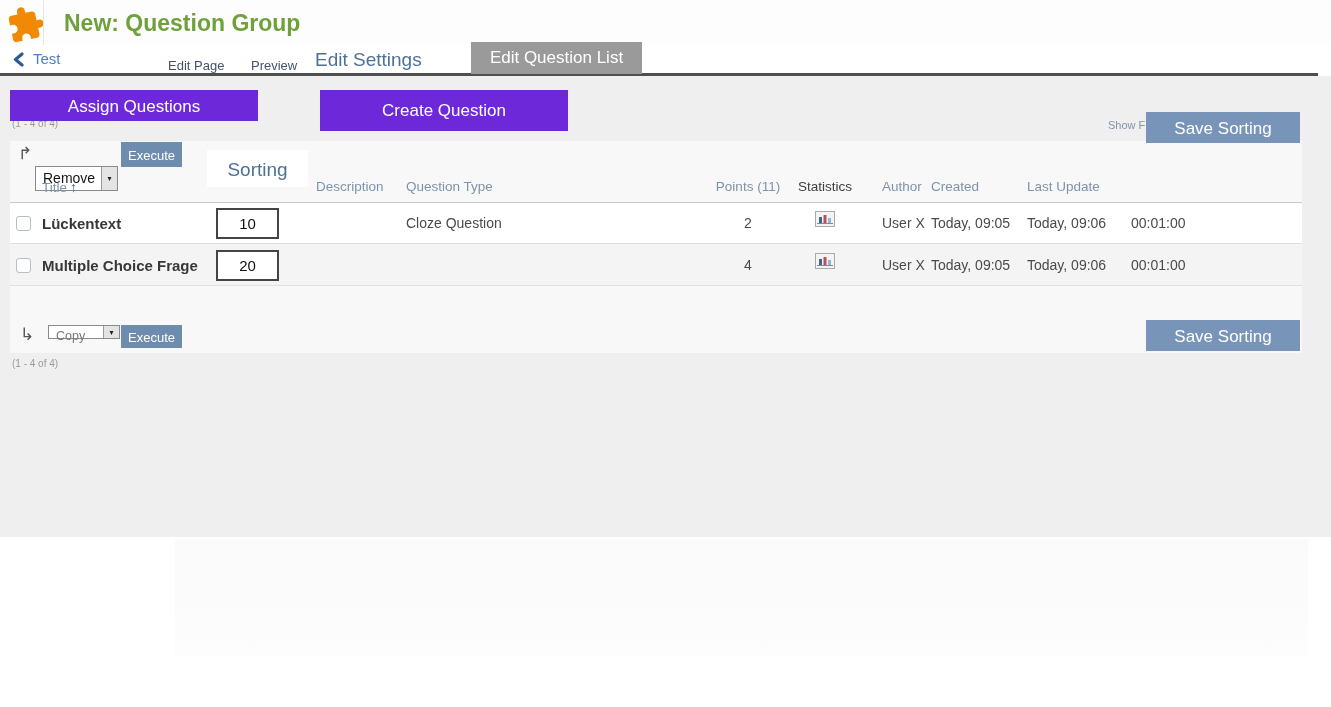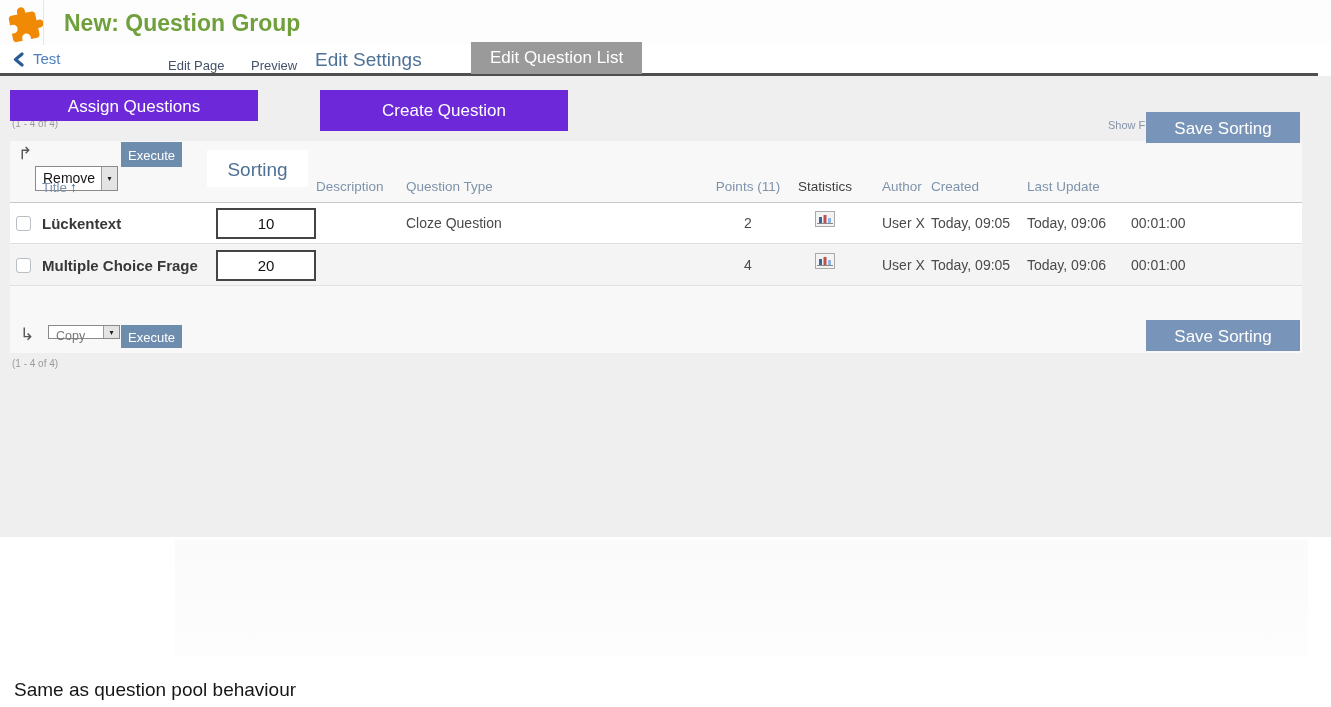--- a/index.html
+++ b/index.html
@@ -63,21 +63,21 @@
   .c-desc { left: 306px; }
   .c-qtype { left: 396px; }
   .c-points { left: 700px; width: 76px; text-align: center; }
   .c-stats { left: 787px; width: 56px; text-align: center; }
   .c-author { left: 872px; }
   .c-created { left: 921px; }
   .c-update { left: 1017px; }
   .c-time { left: 1121px; }
   .checkbox { position: absolute; left: 6px; width: 15px; height: 15px; background: #fff; border: 1px solid #b9bec4; border-radius: 3px; cursor: pointer; }
   .cb-row { top: 13px; }
-  .sort-input { position: absolute; left: 206px; top: 5px; width: 100px; height: 31px; border: 2px solid #444;
+  .sort-input { position: absolute; left: 206px; top: 5px; width: 63px; height: 31px; border: 2px solid #444;
     text-align: center; font-size: 15px; color: #111; background: #fff; font-family: "Liberation Sans", sans-serif; padding: 0; }
   .selectall-row { position: absolute; left: 0; top: 146px; width: 100%; height: 31px; }
   .cb-selectall { top: 8px; }
   .selectall-label { position: absolute; left: 32px; top: 0; height: 31px; line-height: 31px; font-size: 14px; color: #4a4a4a; }
   .stats-icon { display: inline-block; vertical-align: middle; margin-top: -3px; cursor: pointer; }
   
   .ghost-rect { position: absolute; left: 175px; top: 540px; width: 1133px; height: 116px;
     background: linear-gradient(180deg, #fafafb 0%, #fdfdfe 100%); }
   .note { position: absolute; left: 14px; top: 679px; margin: 0; font-size: 19px; color: #161616; }
 </style>
@@ -183,15 +183,14 @@
         <span class="sel-arrow">▾</span>
       </div>
       <button class="btn btn-exec exec-bottom">Execute</button>
       <button class="btn btn-save-bottom">Save Sorting</button>
     </div>
 
     <span class="pag pag-bottom">(1 - 4 of 4)</span>
   </div>
 
   <div class="ghost-rect"></div>
-  <p class="note">Same as question pool behaviour</p>
 
 </div>
 
 </body></html>

